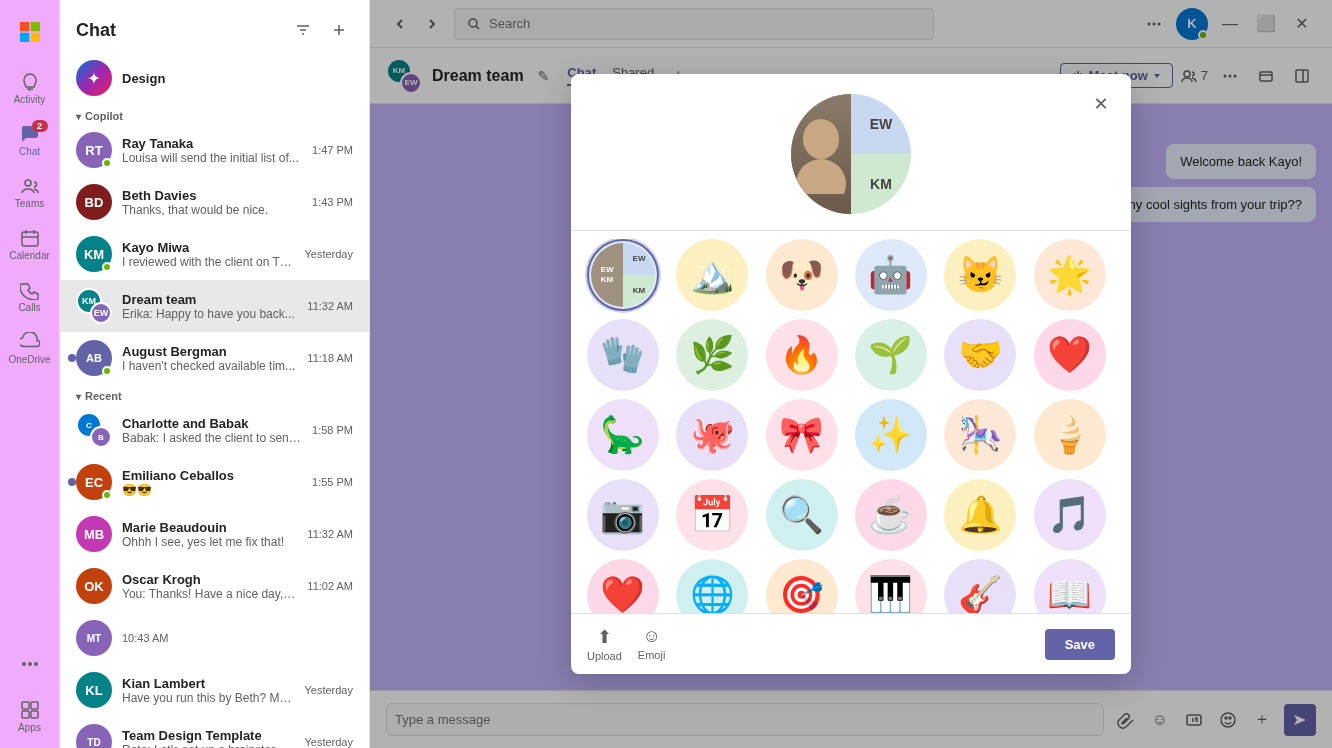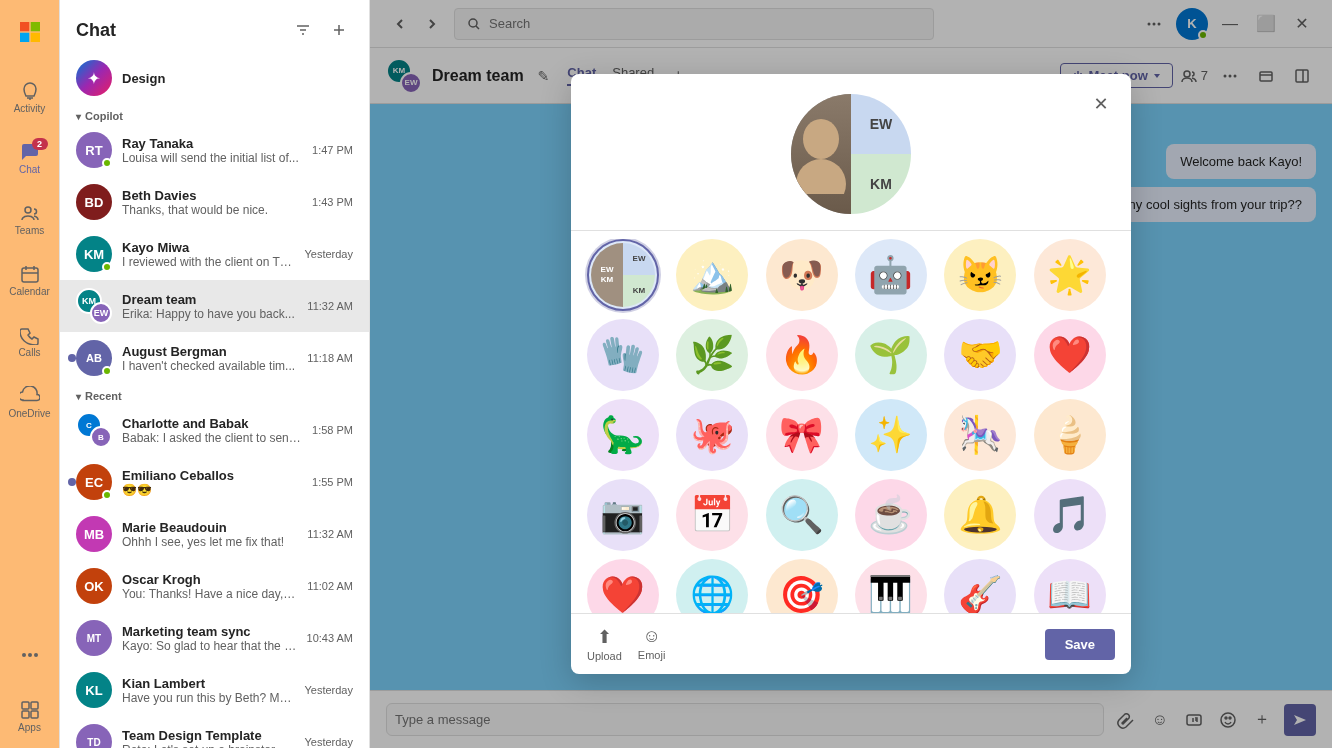--- a/index.html
+++ b/index.html
@@ -1,27 +1,27 @@
 <!DOCTYPE html>
 <html><head>
   <meta charset="utf-8">
   <style>
     * { box-sizing: border-box; margin: 0; padding: 0; }
     body { font-family: 'Segoe UI', sans-serif; background: #f0f0f0; width: 1332px; height: 748px; overflow: hidden; display: flex; }
 
     
     .left-nav {
       width: 60px;
-      background: #fdba74;
+      background: #f0abfc;
       display: flex;
       flex-direction: column;
       align-items: center;
       padding: 8px 0;
       border-right: 1px solid #e0e0e0;
-      gap: 13px;
+      gap: 4px;
     }
     .nav-icon {
       width: 48px;
       height: 48px;
       display: flex;
       flex-direction: column;
       align-items: center;
       justify-content: center;
       border-radius: 8px;
       cursor: pointer;
@@ -195,21 +195,21 @@
       justify-content: center;
       color: white;
       font-weight: 600;
     }
 
     
     .main-area {
       flex: 1;
       display: flex;
       flex-direction: column;
-      background: #7dd3fc;
+      background: #c4b5fd;
     }
 
     
     .top-bar {
       height: 48px;
       background: #fff;
       display: flex;
       align-items: center;
       padding: 0 16px;
       border-bottom: 1px solid #e0e0e0;
@@ -779,24 +779,20 @@
       <div class="chat-avatar" style="background:#c2410c;">OK</div>
       <div class="chat-info">
         <div class="chat-name">Oscar Krogh</div>
         <div class="chat-preview">You: Thanks! Have a nice day, I...</div>
       </div>
       <span class="chat-time">11:02 AM</span>
     </div>
 
     <div class="chat-item">
       <div class="chat-avatar" style="background:#8764b8;font-size:10px;">MT</div>
-      <div class="chat-info">
-        <div class="chat-name">Marketing team sync</div>
-        <div class="chat-preview">Kayo: So glad to hear that the r...</div>
-      </div>
       <span class="chat-time">10:43 AM</span>
     </div>
 
     <div class="chat-item">
       <div class="chat-avatar" style="background:#038387;">KL</div>
       <div class="chat-info">
         <div class="chat-name">Kian Lambert</div>
         <div class="chat-preview">Have you run this by Beth? Mak...</div>
       </div>
       <span class="chat-time">Yesterday</span>

